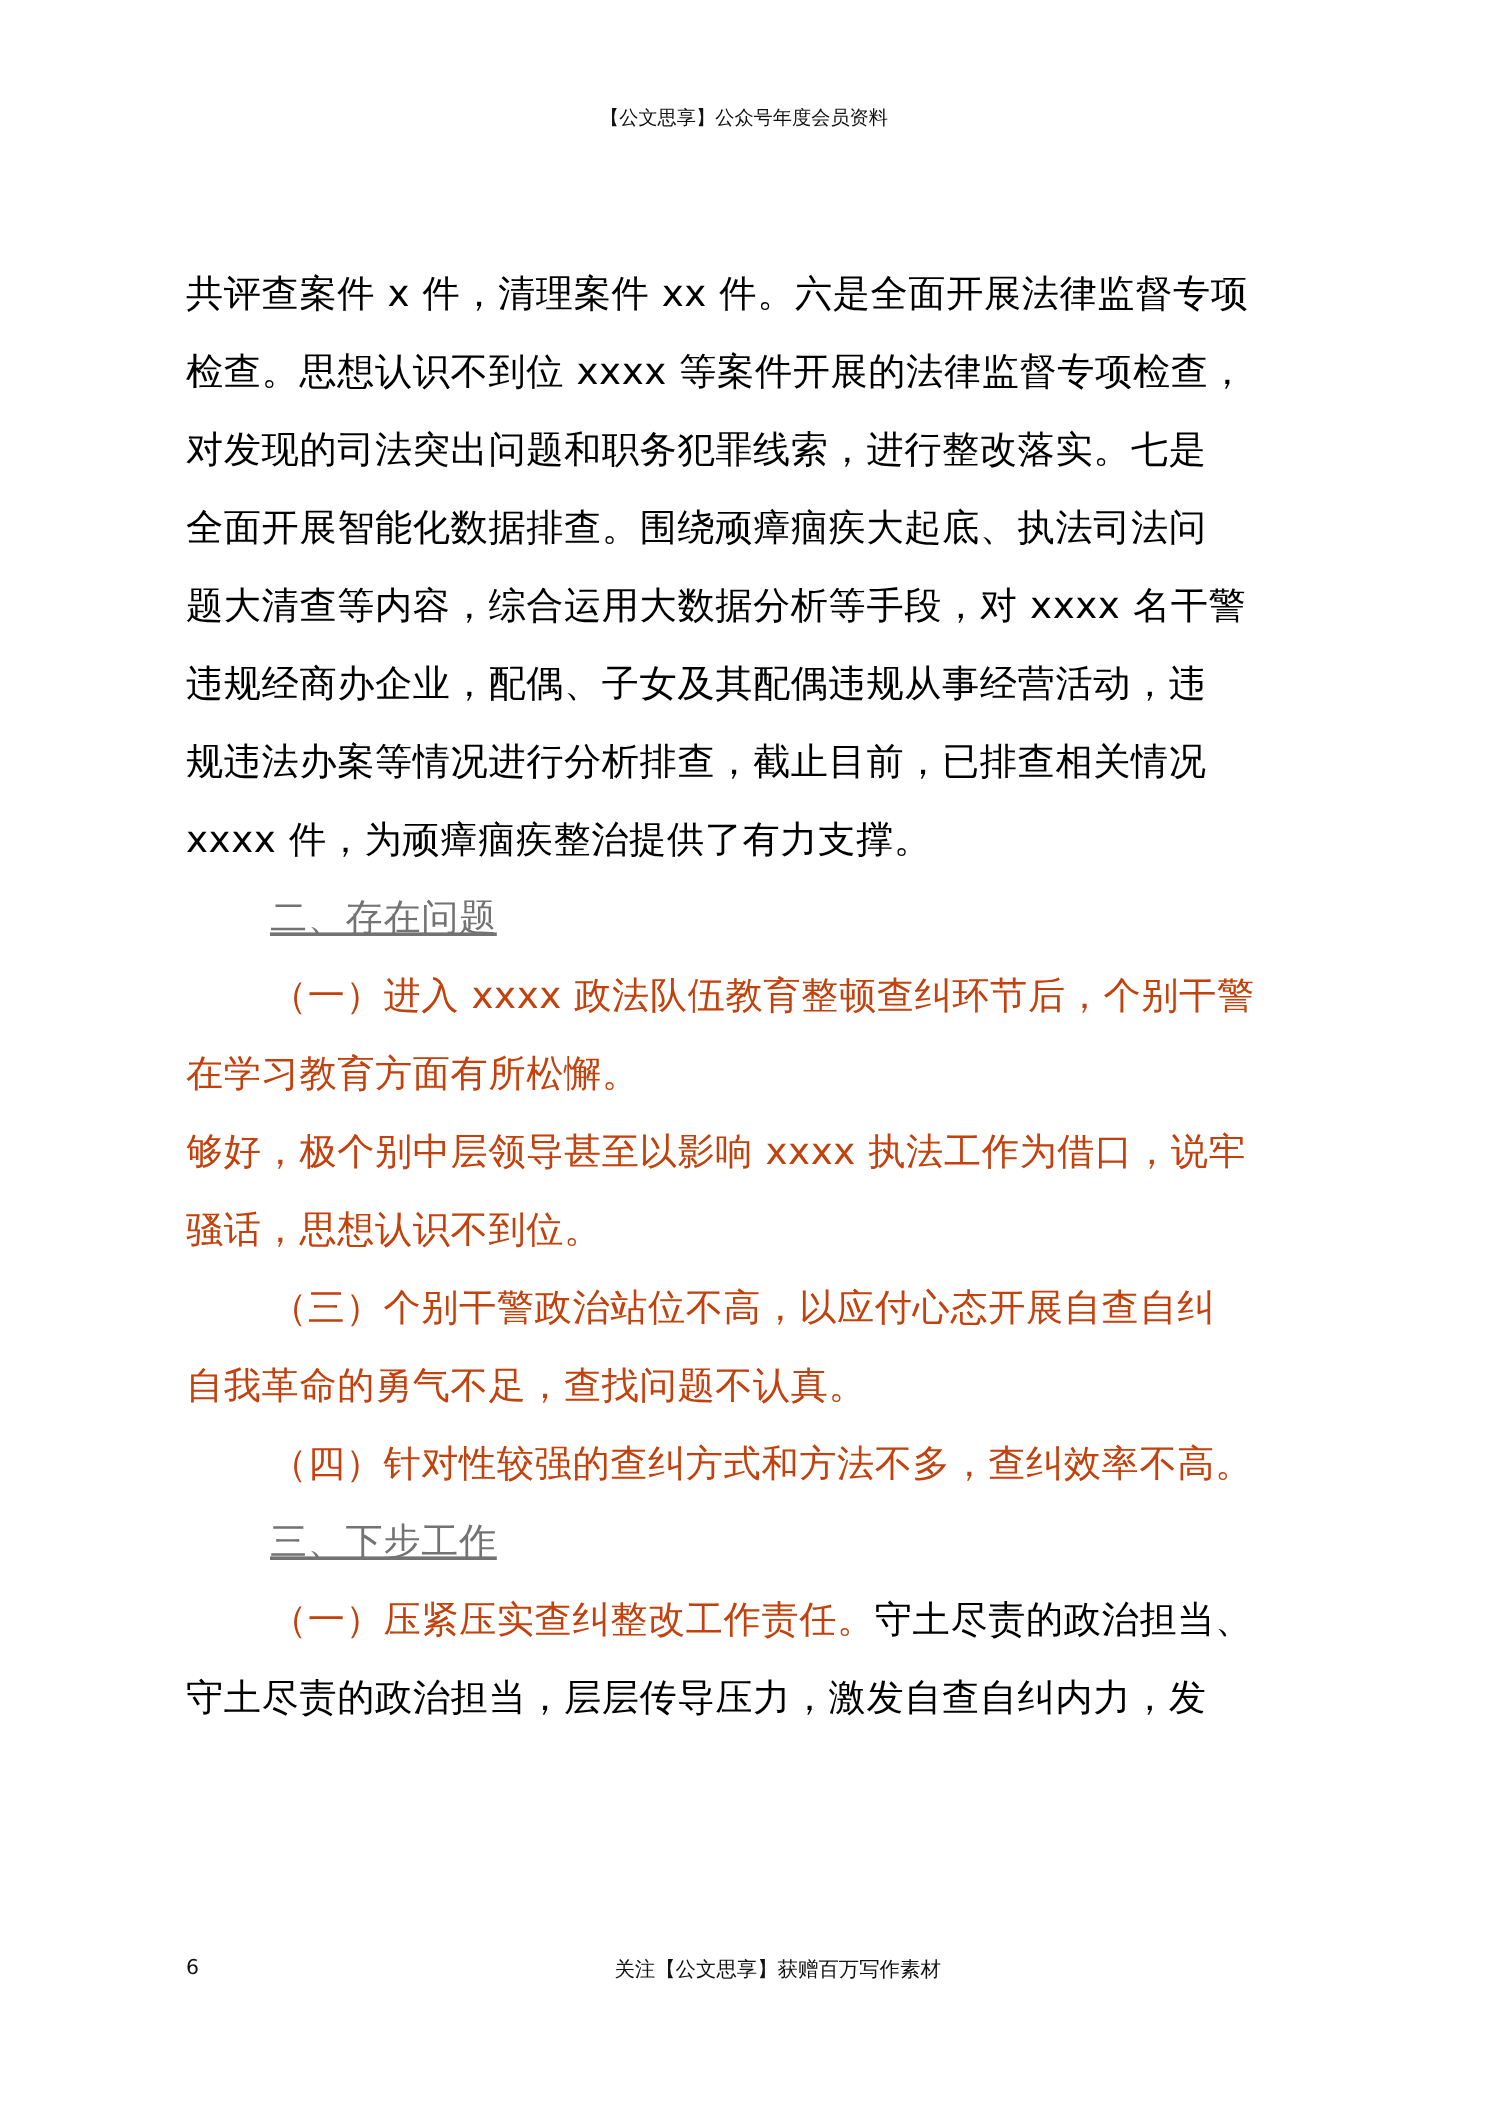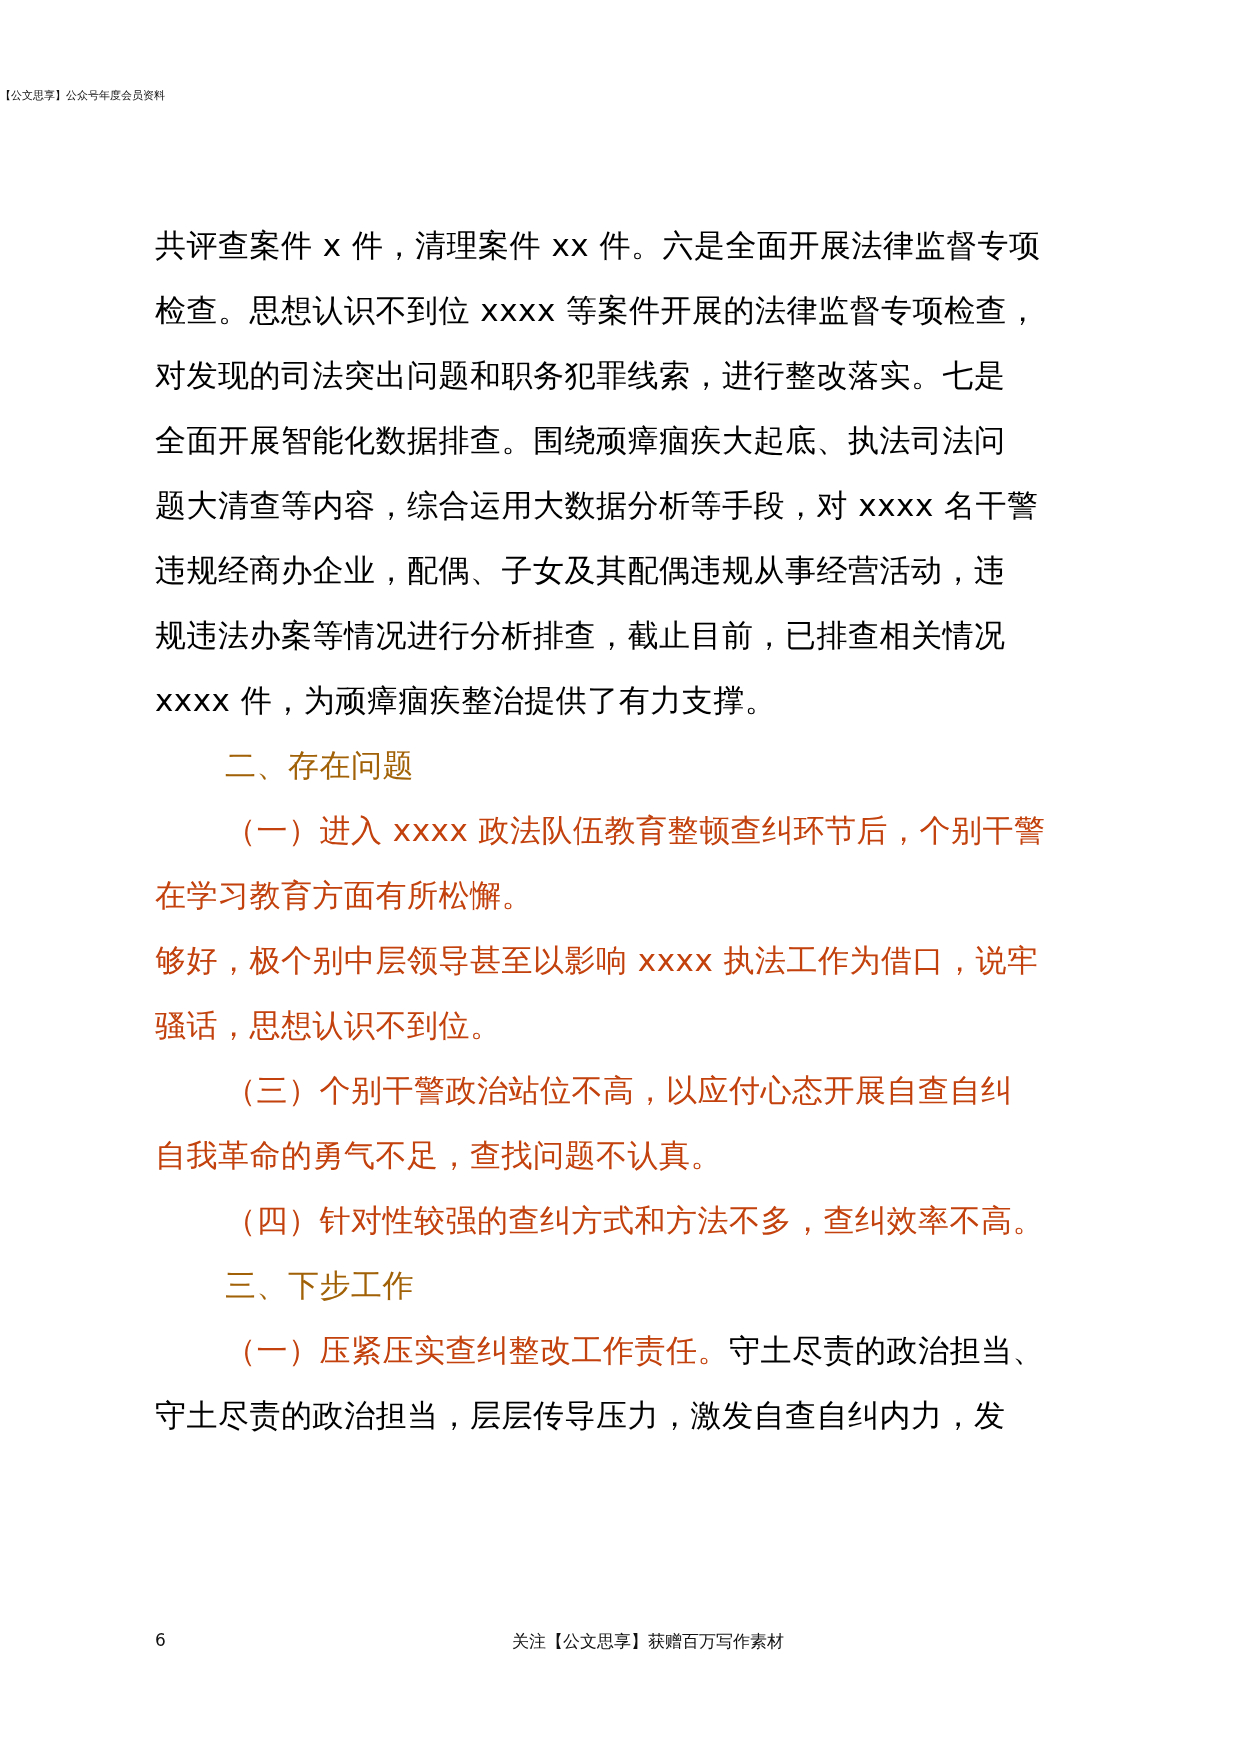--- a/index.html
+++ b/index.html
@@ -1,24 +1,24 @@
 <!DOCTYPE html>
 <html><head>
 <meta charset="utf-8">
 <style>
   html, body { margin: 0; padding: 0; background: #ffffff; }
   body { width: 1240px; height: 1754px; position: relative; overflow: hidden;
          font-family: "DejaVu Sans", "Liberation Sans", sans-serif; color: #000; }
-  .page-header { position: absolute; top: 88px; left: 0; width: 1240px; 
-                 font-size: 11px; color: #111; }
+  .page-header { position: absolute; top: 88px; left: 0; width: 1240px; text-align: center;
+                 font-size: 16px; color: #111; }
   .body { position: absolute; top: 220px; left: 155px; width: 940px; }
   .line { height: 65px; line-height: 50px; font-size: 31px; white-space: nowrap; letter-spacing: 0.5px; }
   .indent { padding-left: 70px; }
   .black { color: #000000; }
-  .red { color: #a16207; }
+  .red { color: #737373; text-decoration: underline; }
   .blue { color: #c2410c; }
   .page-number { position: absolute; top: 1630px; left: 155px; font-size: 17px; color: #111; }
   .page-footer { position: absolute; top: 1630px; left: 0; width: 1240px; text-align: center;
                  font-size: 17px; color: #111; padding-left: 56px; box-sizing: border-box; }
 </style>
 </head>
 <body>
 
 <div class="page-header">【公文思享】公众号年度会员资料</div>
 

